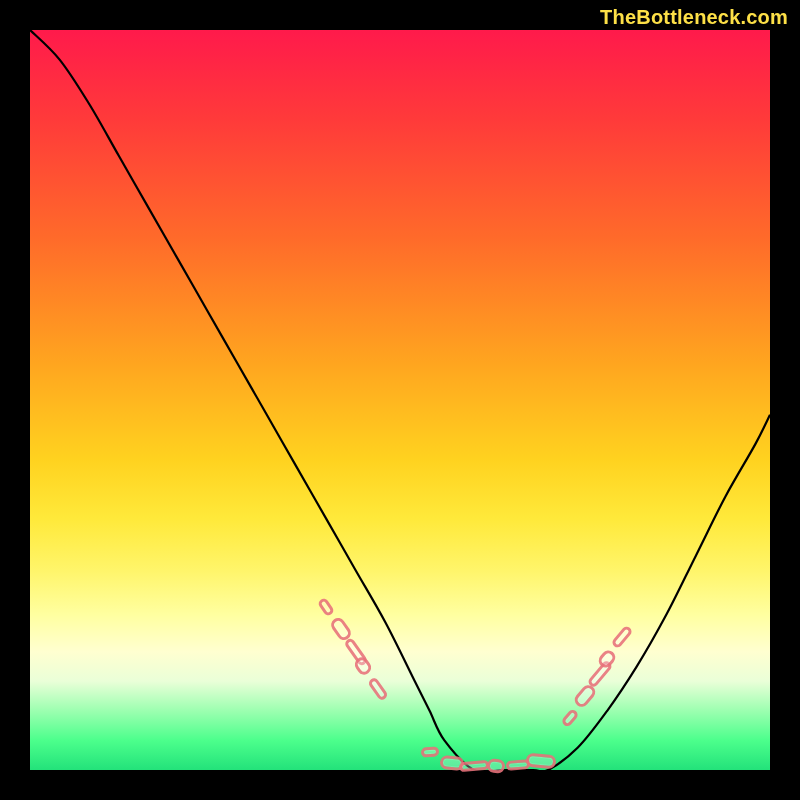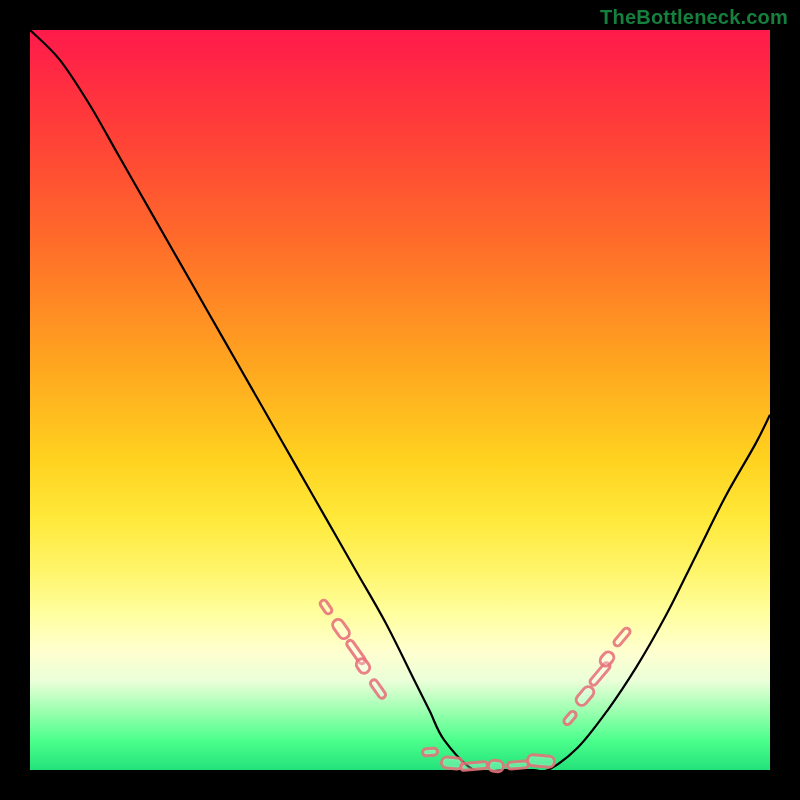--- a/index.html
+++ b/index.html
@@ -31,21 +31,21 @@
       #4cff8c 96%,
       #23e27a 100%);
   }
   .watermark {
     position: absolute;
     top: 6px;
     right: 12px;
     font-family: Arial, Helvetica, sans-serif;
     font-size: 20px;
     font-weight: bold;
-    color: #15803d;
+    color: #fde047;
     letter-spacing: 0.2px;
     user-select: none;
   }
   svg.curve {
     position: absolute;
     left: 0; top: 0;
     width: 100%;
     height: 100%;
   }
   .curve-path {

